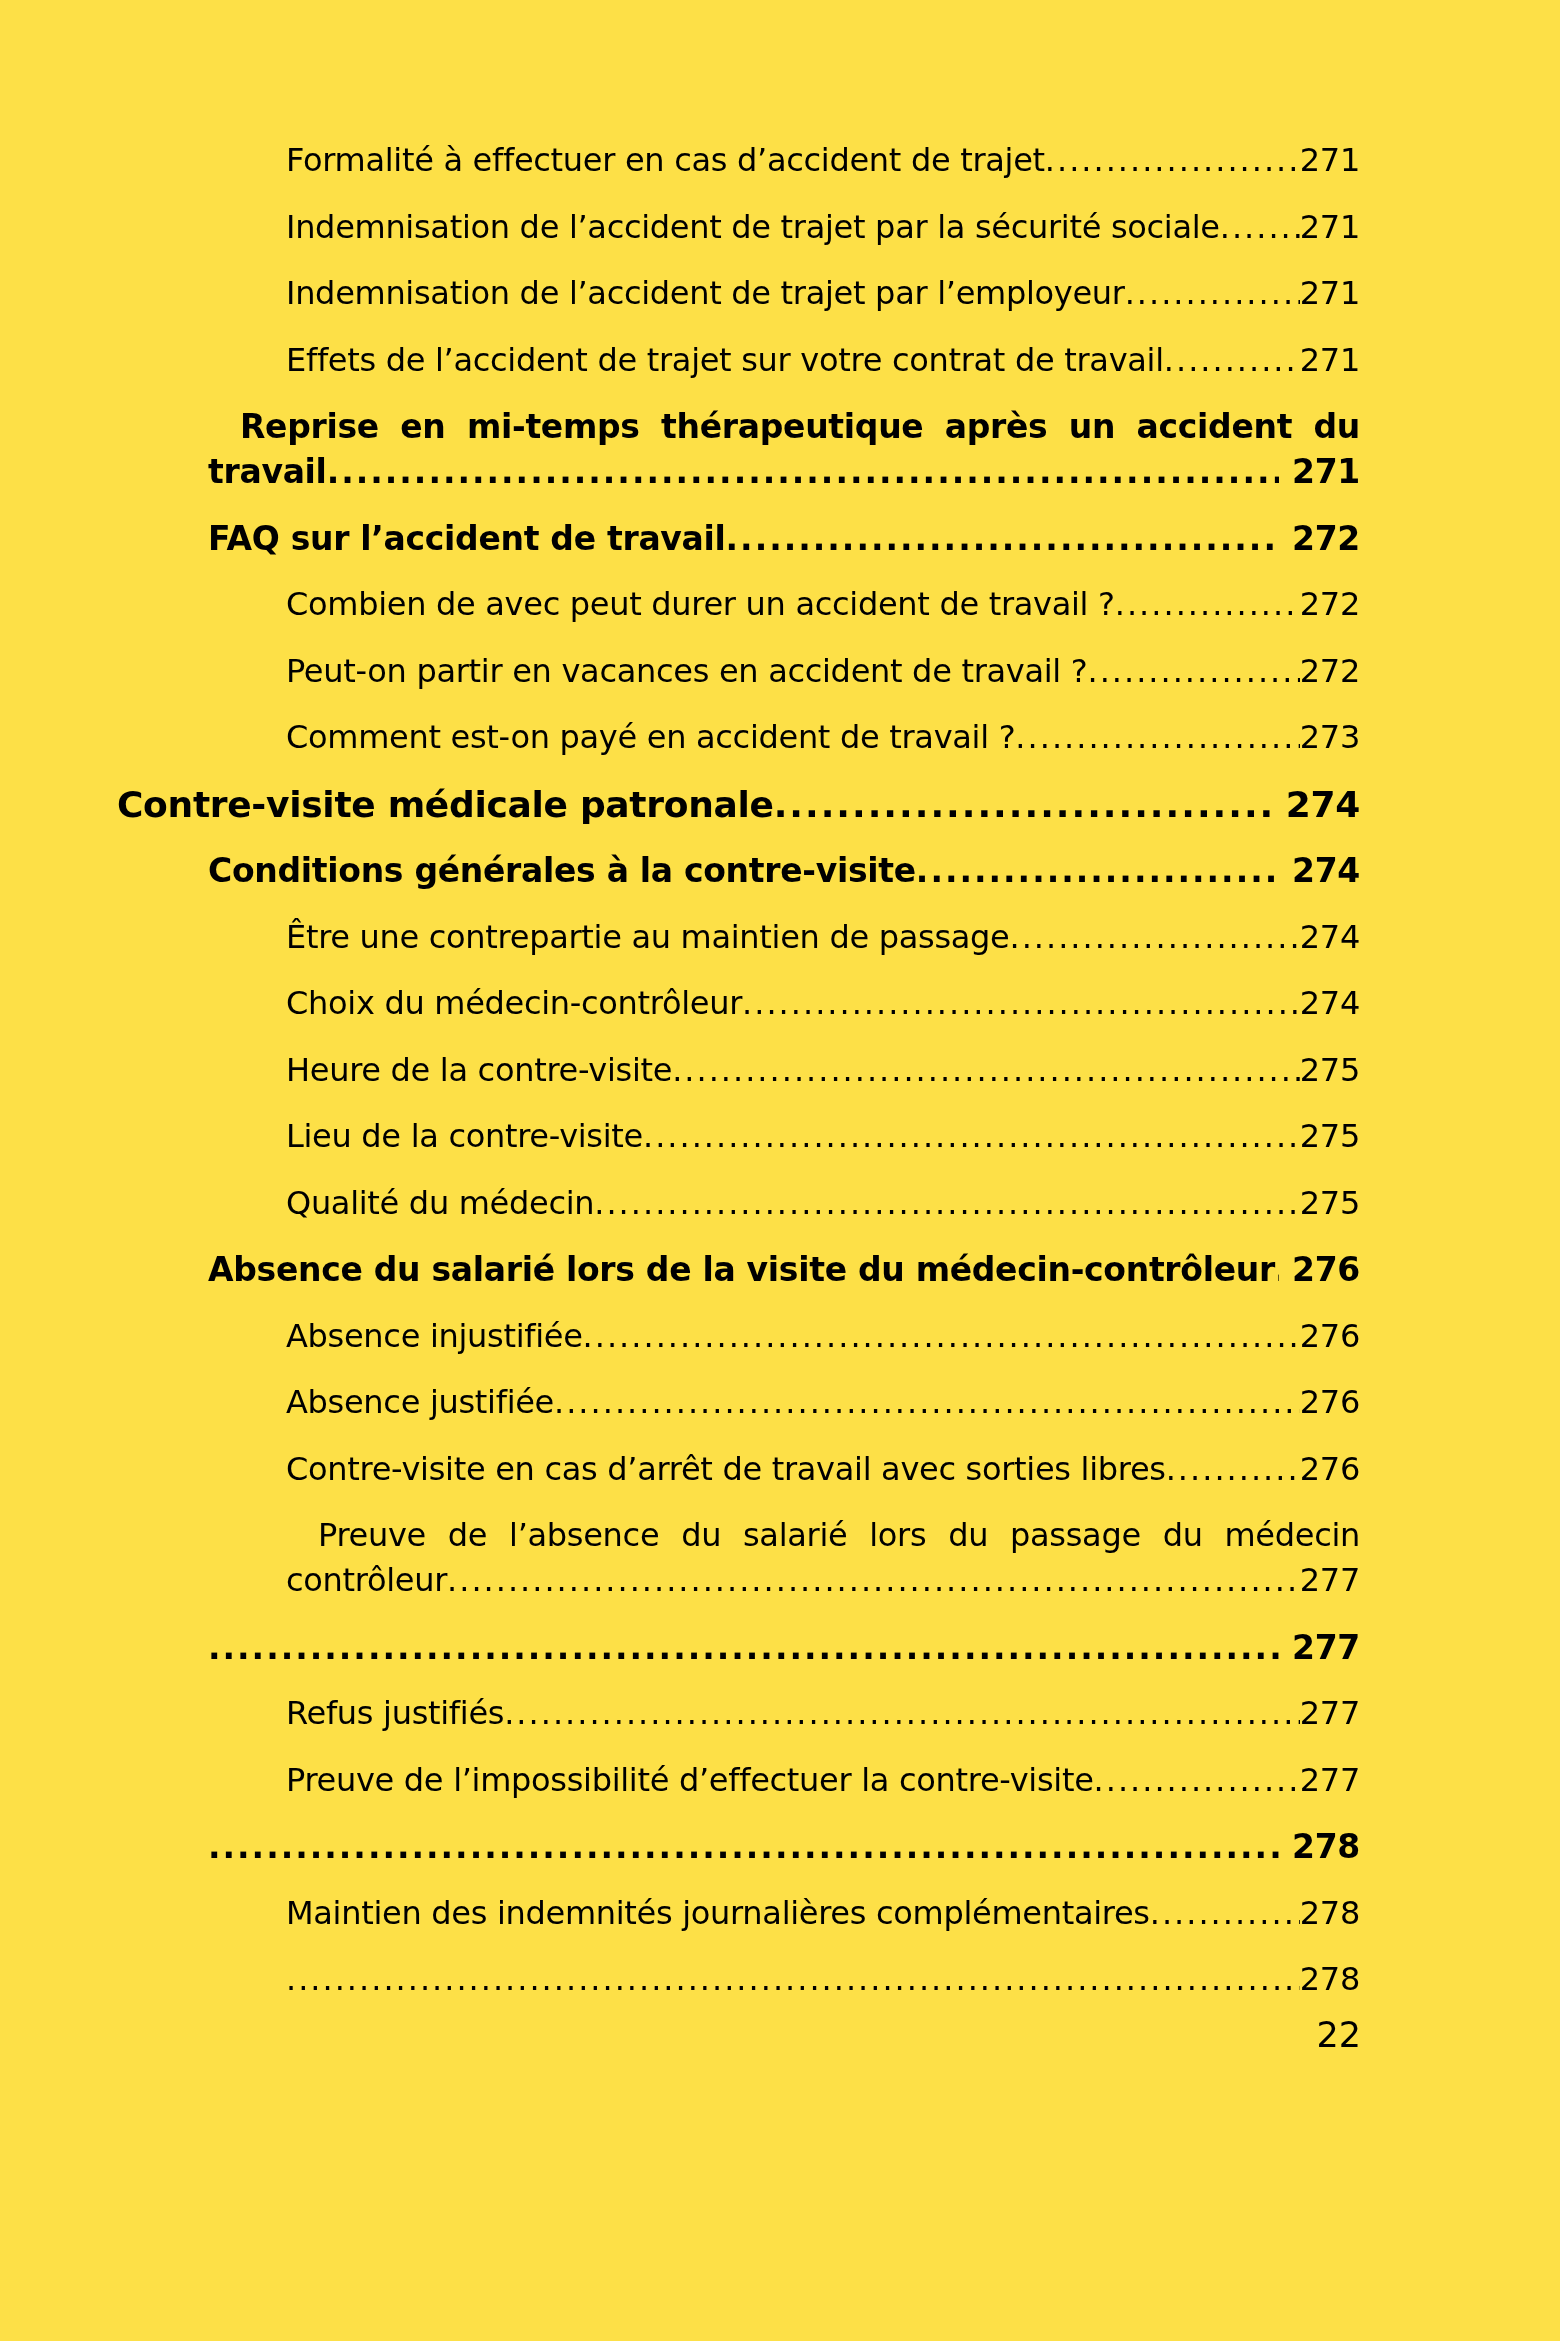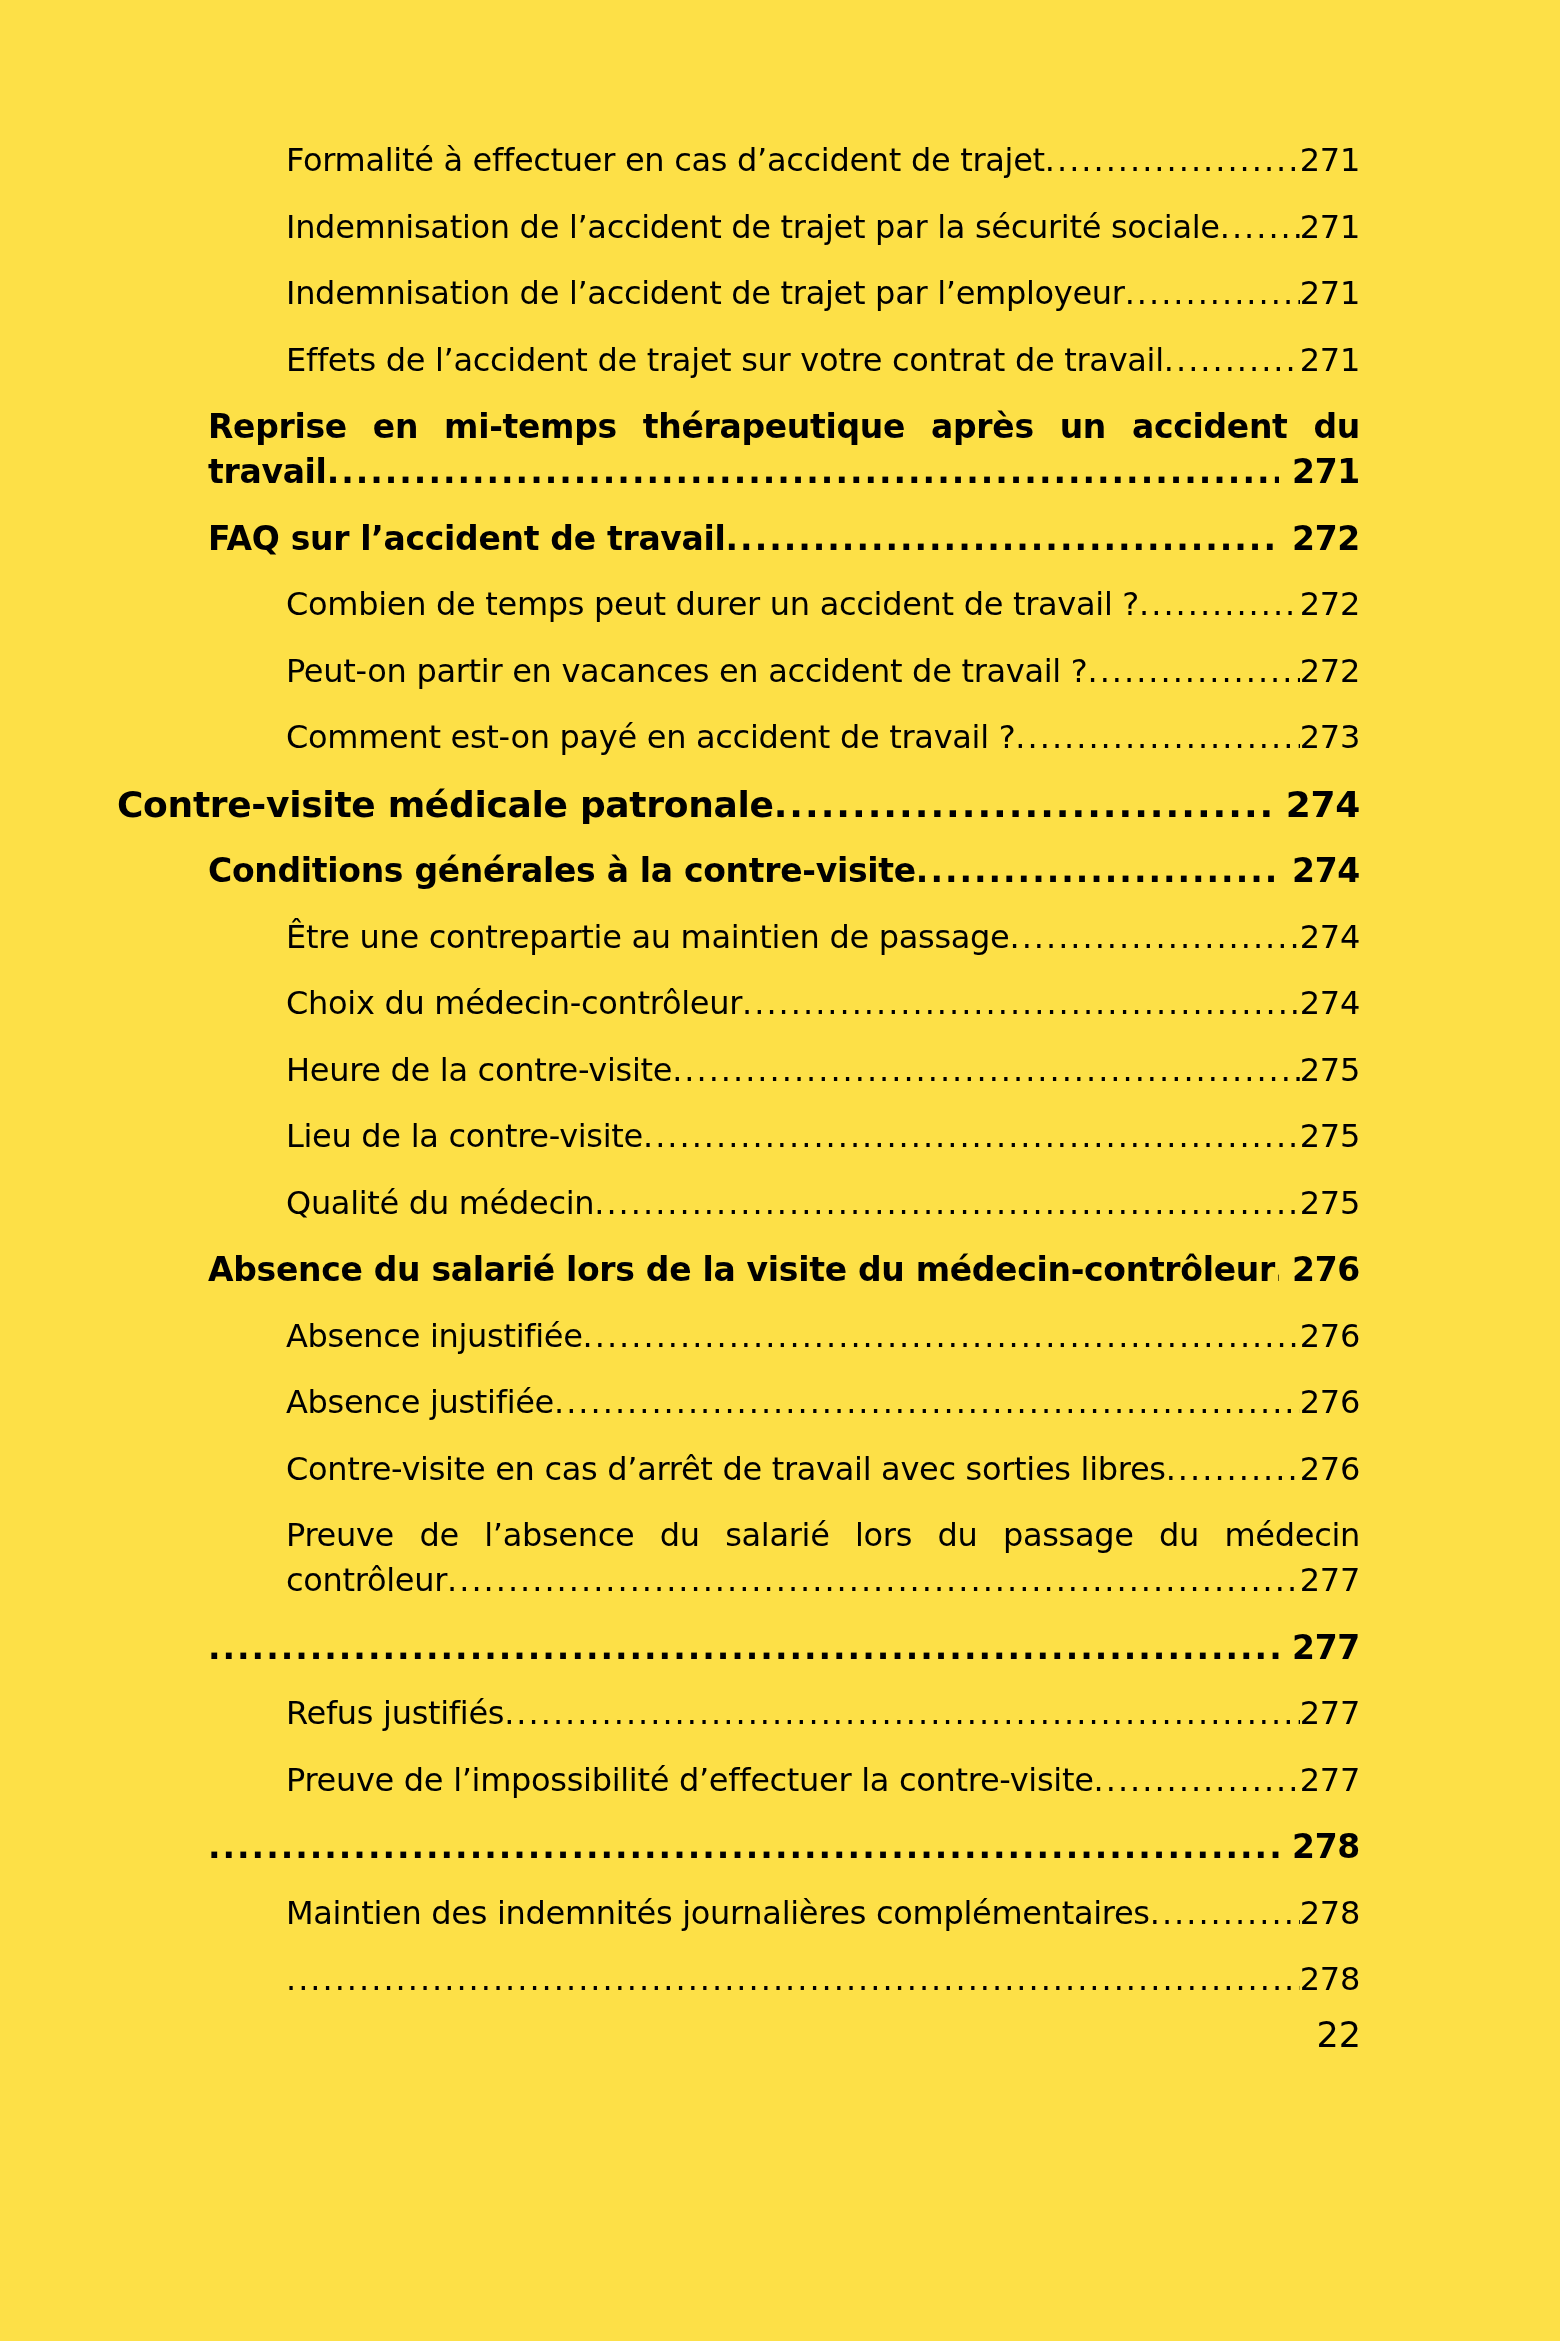--- a/index.html
+++ b/index.html
@@ -64,20 +64,21 @@
   .num {
     flex: 0 0 auto;
     white-space: nowrap;
   }
   .gap-num {
     padding-left: 12.7px;
   }
   .jline {
     text-align: justify;
     text-align-last: justify;
+    margin-left: 32px;
   }
   .footer {
     position: absolute;
     top: 2013px;
     left: 159px;
     width: 1202px;
     text-align: right;
     font-size: 35px;
     line-height: 45px;
   }
@@ -125,21 +126,21 @@
       </div>
       <div class="entry lvl1">
         <div class="row">
           <span class="label">FAQ sur l’accident de travail</span>
           <span class="dots"></span>
           <span class="num gap-num">272</span>
         </div>
       </div>
       <div class="entry lvl2">
         <div class="row">
-          <span class="label">Combien de temps peut durer un accident de travail ?</span>
+          <span class="label">Combien de avec peut durer un accident de travail ?</span>
           <span class="dots"></span>
           <span class="num">272</span>
         </div>
       </div>
       <div class="entry lvl2">
         <div class="row">
           <span class="label">Peut-on partir en vacances en accident de travail ?</span>
           <span class="dots"></span>
           <span class="num">272</span>
         </div>

